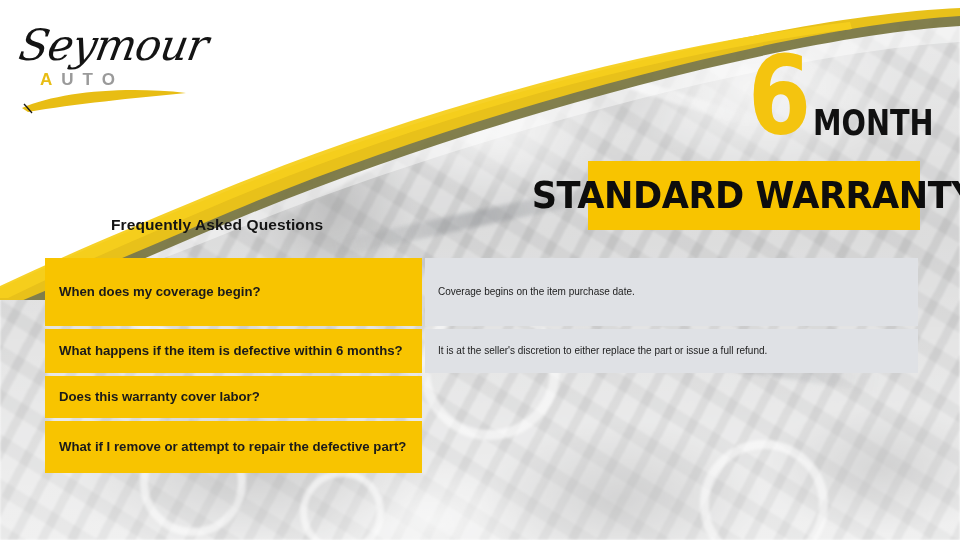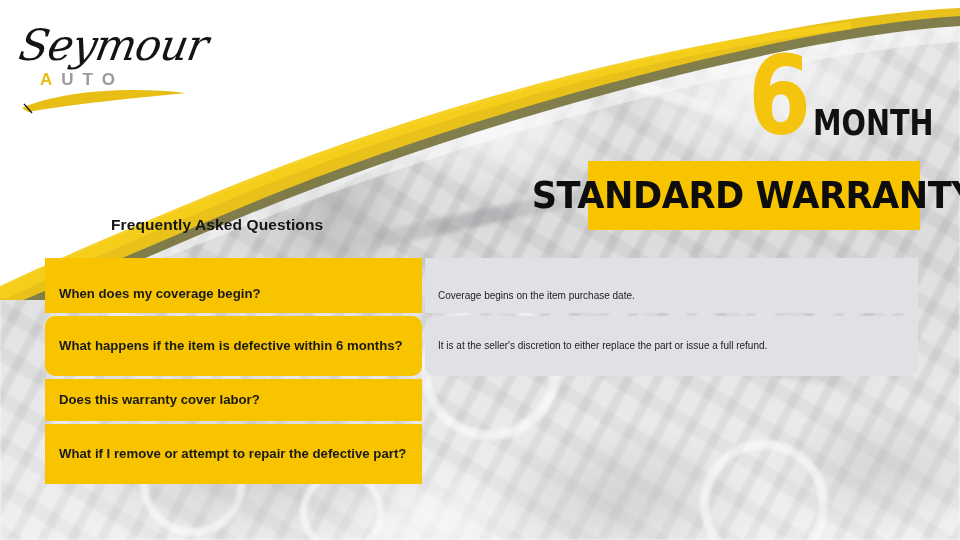--- a/index.html
+++ b/index.html
@@ -206,24 +206,24 @@
     background: #dfe1e5;
     box-sizing: border-box;
     padding: 11px 14px 11px 13px;
     font-size: 10px;
     color: #1c1c1c;
     line-height: 1.32;
     text-align: justify;
     display: flex;
     align-items: center;
   }
-  .faq-row.r1 .faq-q, .faq-row.r1 .faq-a { height: 55px; align-items: flex-end; }
-  .faq-row.r2 .faq-q, .faq-row.r2 .faq-a { height: 60px; border-radius: 10px; }
+  .faq-row.r1 .faq-q, .faq-row.r1 .faq-a { height: 68px; }
+  .faq-row.r2 .faq-q, .faq-row.r2 .faq-a { height: 44px; }
   .faq-row.r3 .faq-q, .faq-row.r3 .faq-a { height: 42px; }
-  .faq-row.r4 .faq-q, .faq-row.r4 .faq-a { height: 60px; }
+  .faq-row.r4 .faq-q, .faq-row.r4 .faq-a { height: 52px; }
   .faq-a > span { width: 100%; }
 </style>
 </head>
 <body>
 
 <div id="slide">
 
   <div class="bg-photo"></div>
   <div class="bg-parts">
     <div class="ring" style="left:420px; top:300px; width:120px; height:120px; border-width:10px;"></div>

